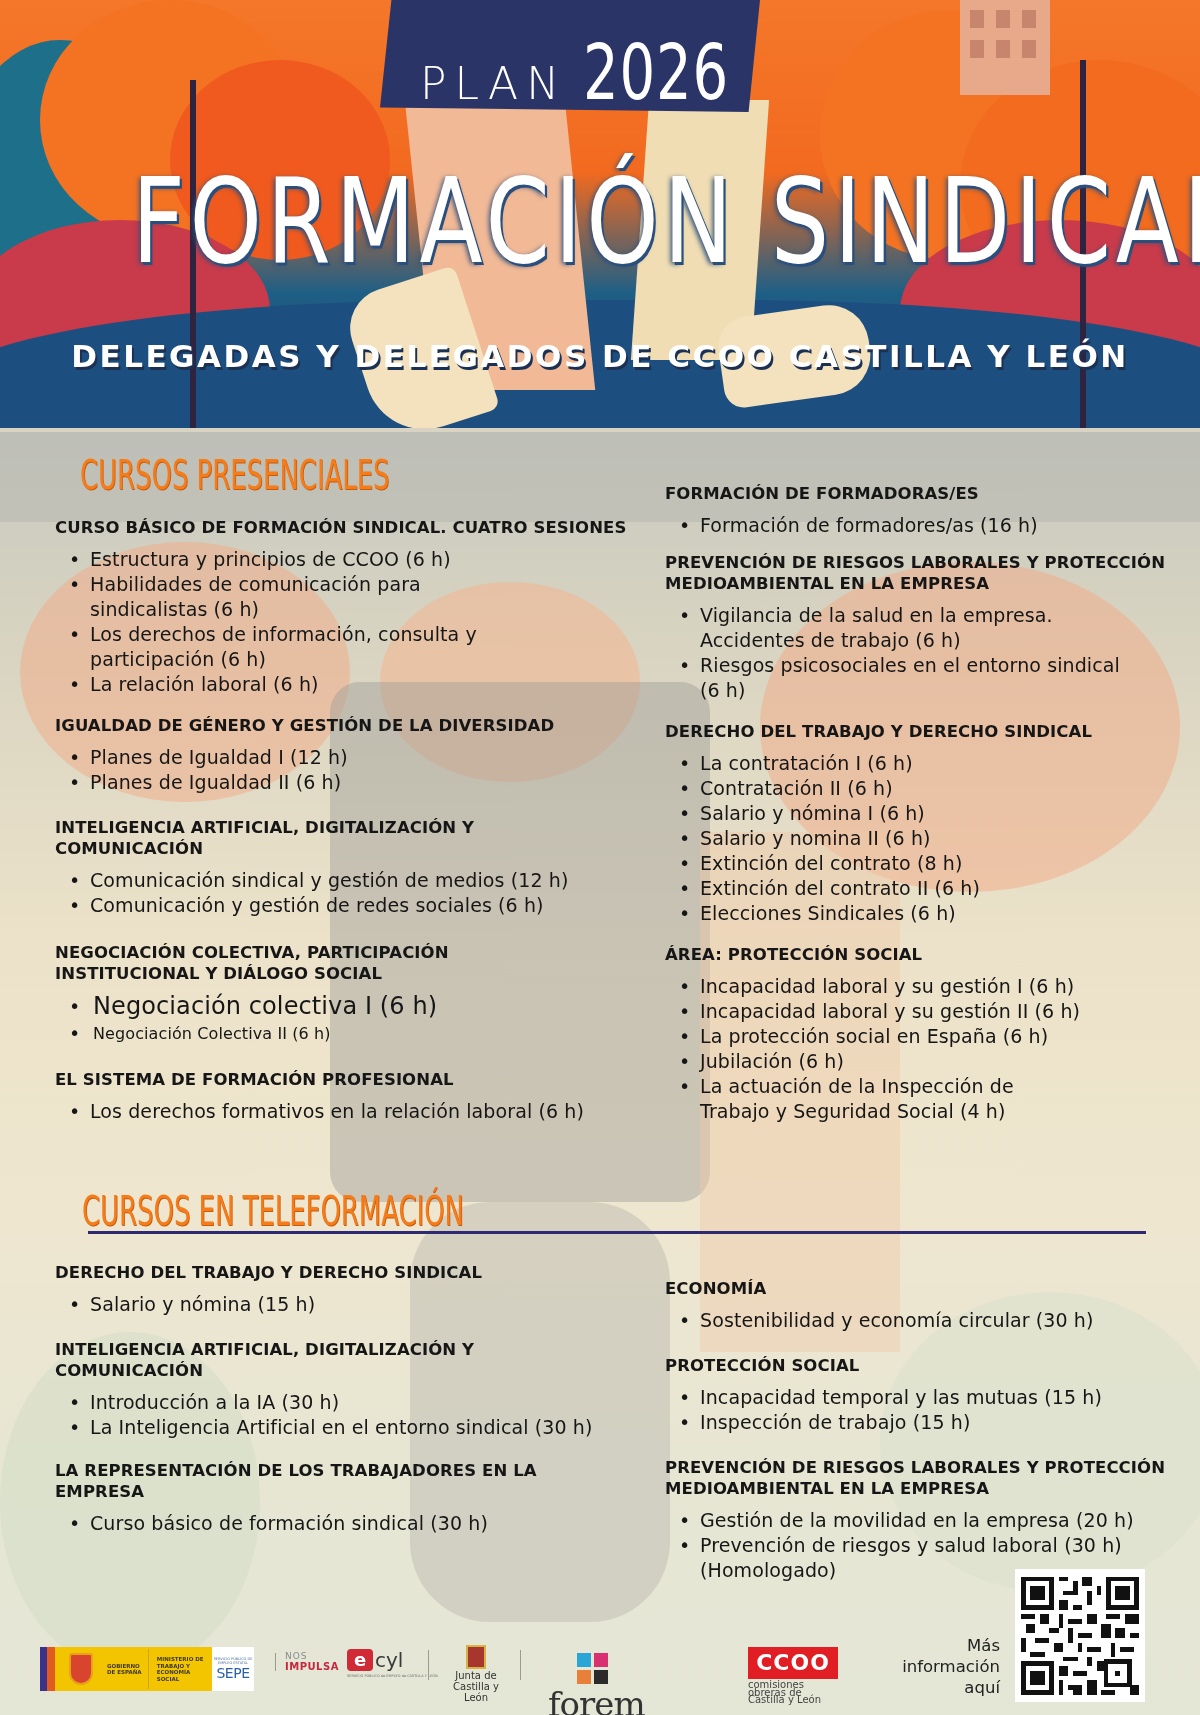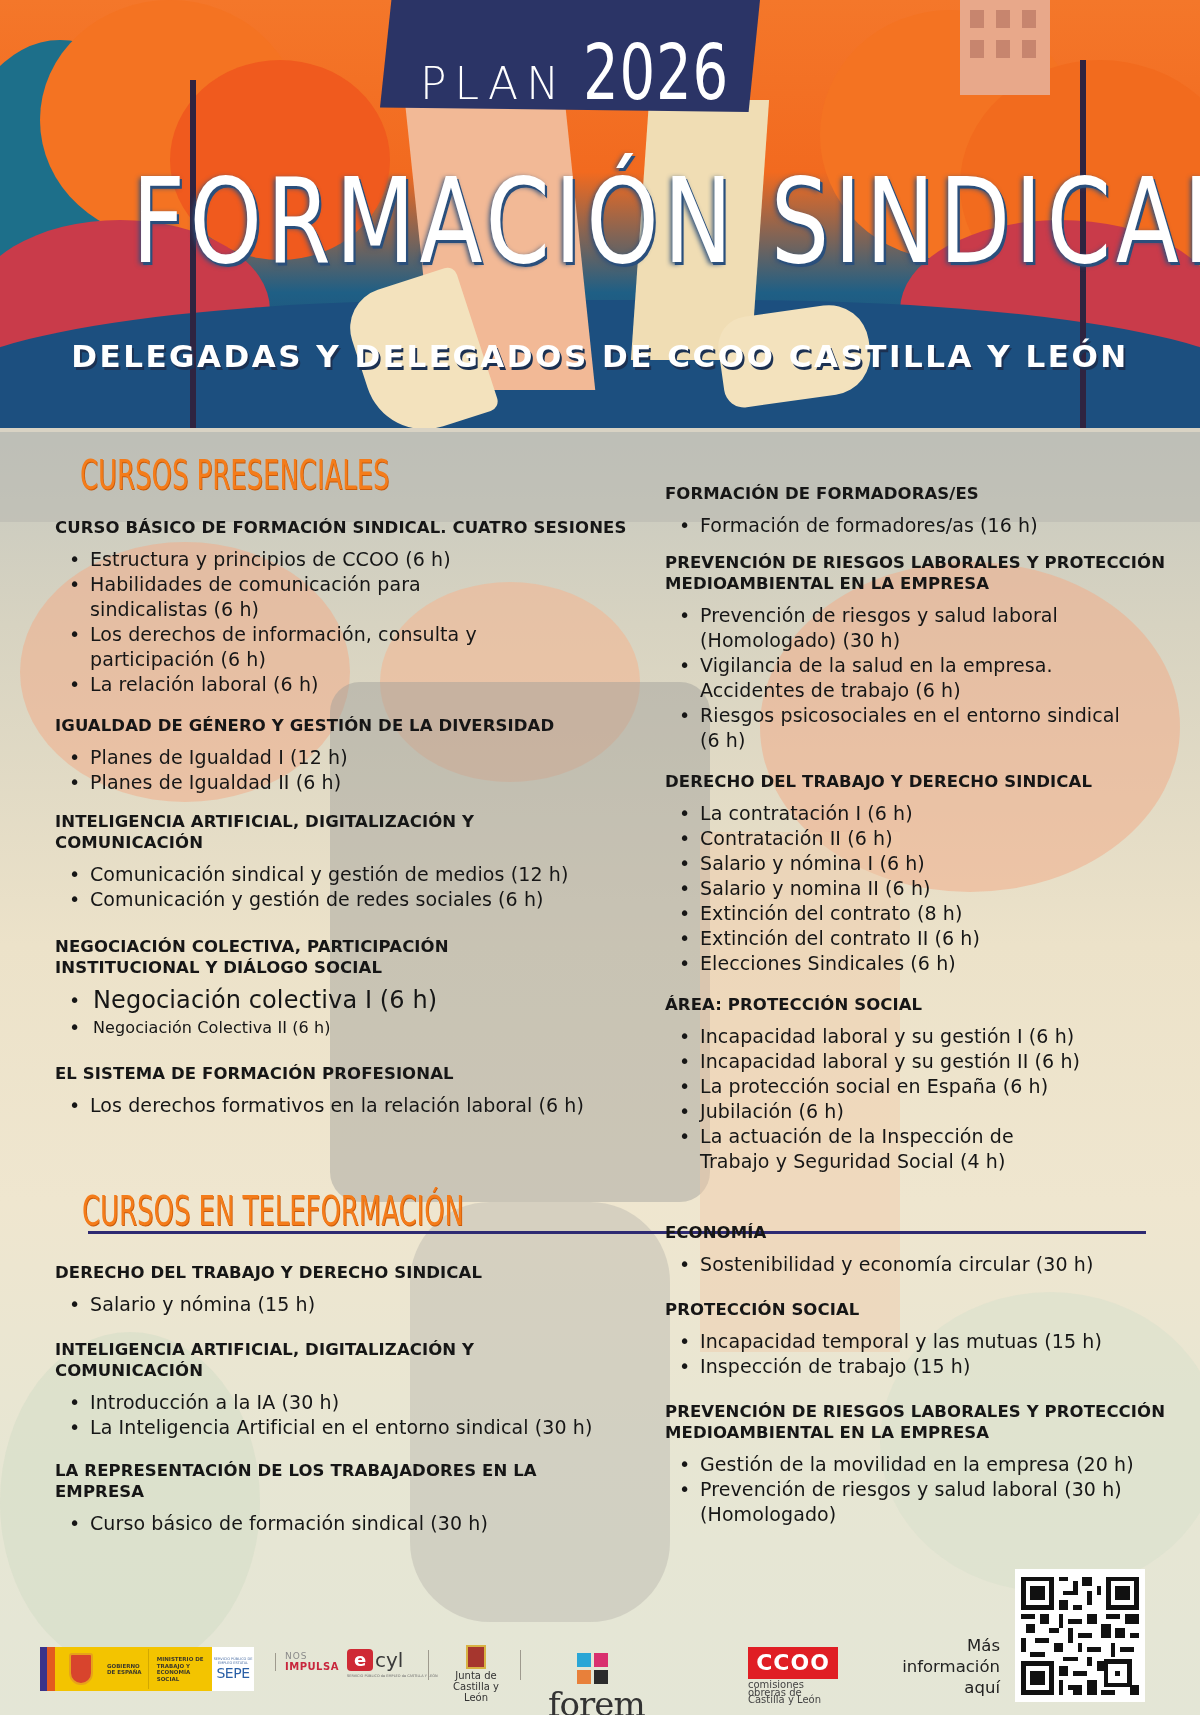--- a/index.html
+++ b/index.html
@@ -142,21 +142,21 @@
 <div class="col" style="left:55px;top:517px;width:580px;">
   <div class="block" style="margin-bottom:18px">
     <div class="block-title">CURSO BÁSICO DE FORMACIÓN SINDICAL. CUATRO SESIONES</div>
     <ul class="items">
       <li>Estructura y principios de CCOO (6 h)</li>
       <li style="width:400px">Habilidades de comunicación para sindicalistas (6 h)</li>
       <li style="width:470px">Los derechos de información, consulta y participación (6 h)</li>
       <li>La relación laboral (6 h)</li>
     </ul>
   </div>
-  <div class="block" style="margin-bottom:16px">
+  <div class="block" style="margin-bottom:22px">
     <div class="block-title">IGUALDAD DE GÉNERO Y GESTIÓN DE LA DIVERSIDAD</div>
     <ul class="items">
       <li>Planes de Igualdad I (12 h)</li>
       <li>Planes de Igualdad II (6 h)</li>
     </ul>
   </div>
   <div class="block" style="margin-bottom:24px">
     <div class="block-title" style="width:470px">INTELIGENCIA ARTIFICIAL, DIGITALIZACIÓN Y COMUNICACIÓN</div>
     <ul class="items">
       <li>Comunicación sindical y gestión de medios (12 h)</li>
@@ -181,21 +181,20 @@
 <div class="col" style="left:665px;top:483px;width:520px;">
   <div class="block" style="margin-bottom:14px">
     <div class="block-title">FORMACIÓN DE FORMADORAS/ES</div>
     <ul class="items">
       <li>Formación de formadores/as (16 h)</li>
     </ul>
   </div>
   <div class="block" style="margin-bottom:18px">
     <div class="block-title">PREVENCIÓN DE RIESGOS LABORALES Y PROTECCIÓN MEDIOAMBIENTAL EN LA EMPRESA</div>
     <ul class="items">
-      <li style="width:420px">Prevención de riesgos y salud laboral (Homologado) (30 h)</li>
       <li style="width:420px">Vigilancia de la salud en la empresa. Accidentes de trabajo  (6 h)</li>
       <li style="width:480px">Riesgos psicosociales en el entorno sindical (6 h)</li>
     </ul>
   </div>
   <div class="block" style="margin-bottom:18px">
     <div class="block-title">DERECHO DEL TRABAJO Y DERECHO SINDICAL</div>
     <ul class="items">
       <li>La contratación I (6 h)</li>
       <li>Contratación II (6 h)</li>
       <li>Salario y nómina I (6 h)</li>
@@ -235,21 +234,21 @@
     </ul>
   </div>
   <div class="block">
     <div class="block-title" style="width:500px">LA REPRESENTACIÓN DE LOS TRABAJADORES EN LA EMPRESA</div>
     <ul class="items">
       <li>Curso básico de formación sindical (30 h)</li>
     </ul>
   </div>
 </div>
 
-<div class="col" style="left:665px;top:1222px;width:520px;">
+<div class="col" style="left:665px;top:1278px;width:520px;">
   <div class="block" style="margin-bottom:22px">
     <div class="block-title">ECONOMÍA</div>
     <ul class="items">
       <li>Sostenibilidad y economía circular (30 h)</li>
     </ul>
   </div>
   <div class="block" style="margin-bottom:22px">
     <div class="block-title">PROTECCIÓN SOCIAL</div>
     <ul class="items">
       <li>Incapacidad temporal y las mutuas (15 h)</li>

